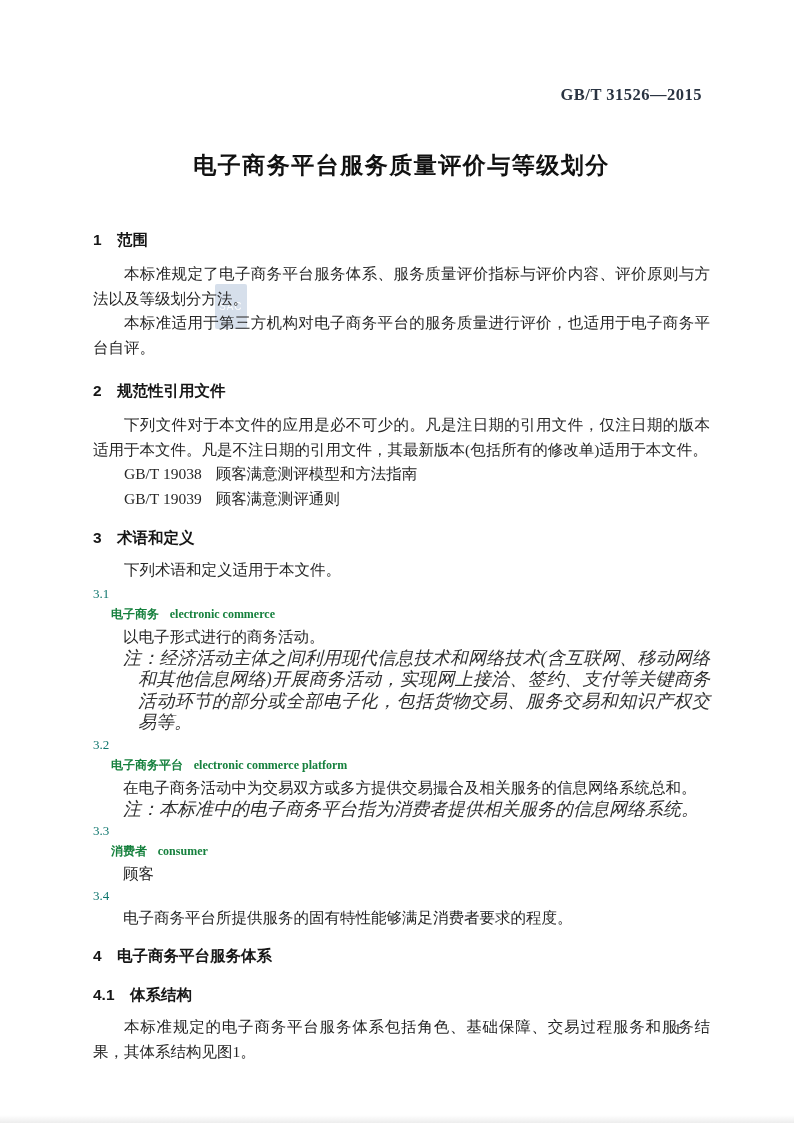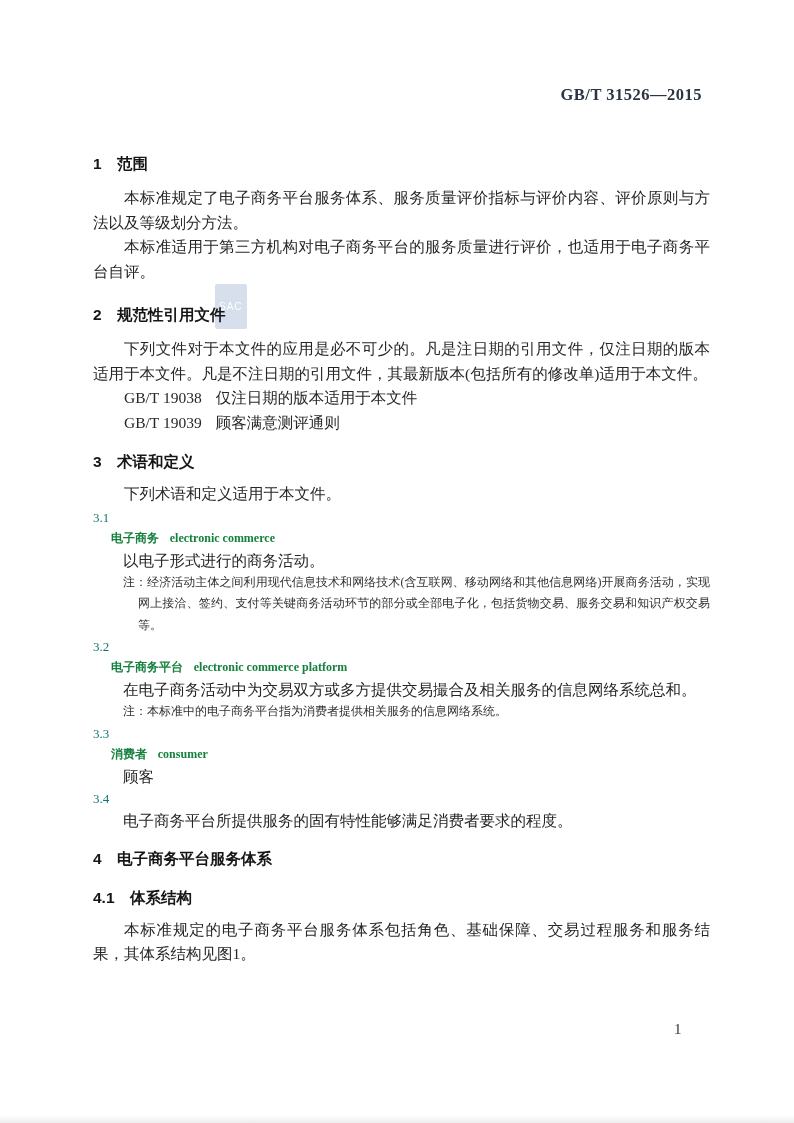--- a/index.html
+++ b/index.html
@@ -85,24 +85,25 @@
   .term-def{
     margin-left:30px;
     font-size:15.5px;
     line-height:23px;
     text-align:justify;
   }
   .term-note{
     margin-left:30px;
     padding-left:15px;
     text-indent:-15px;
-    font-size:12px;
+    font-size:18px;
     line-height:21.5px;
     text-align:justify;
     color:#303030;
+    font-style:italic;
   }
   .page-number{
     position:absolute;
     left:674px;top:1019px;
     font-size:15px;
     line-height:20px;
     color:#333333;
   }
   .watermark{
     position:absolute;
@@ -124,29 +125,30 @@
 </style>
 </head>
 <body>
 
 <div class="page">
   <div class="watermark">SAC</div>
 
   <div class="content">
     <div class="doc-code">GB/T 31526—2015</div>
 
+    <div class="doc-title">电子商务平台服务质量评价与等级划分</div>
 
     <div class="sec-h h-s1">1　范围</div>
     <p class="para mt12">本标准规定了电子商务平台服务体系、服务质量评价指标与评价内容、评价原则与方法以及等级划分方法。</p>
     <p class="para">本标准适用于第三方机构对电子商务平台的服务质量进行评价，也适用于电子商务平台自评。</p>
 
     <div class="sec-h h-s2">2　规范性引用文件</div>
     <p class="para mt12">下列文件对于本文件的应用是必不可少的。凡是注日期的引用文件，仅注日期的版本适用于本文件。凡是不注日期的引用文件，其最新版本(包括所有的修改单)适用于本文件。</p>
     <div class="ref-line">
-      <span>GB/T 19038</span><span class="ref-name">仅注日期的版本适用于本文件</span>
+      <span>GB/T 19038</span><span class="ref-name">顾客满意测评模型和方法指南</span>
     </div>
     <div class="ref-line">
       <span>GB/T 19039</span><span class="ref-name">顾客满意测评通则</span>
     </div>
 
     <div class="sec-h h-s3">3　术语和定义</div>
     <p class="para mt10">下列术语和定义适用于本文件。</p>
 
     <div class="term-num">3.1</div>
     <div class="term-name">

